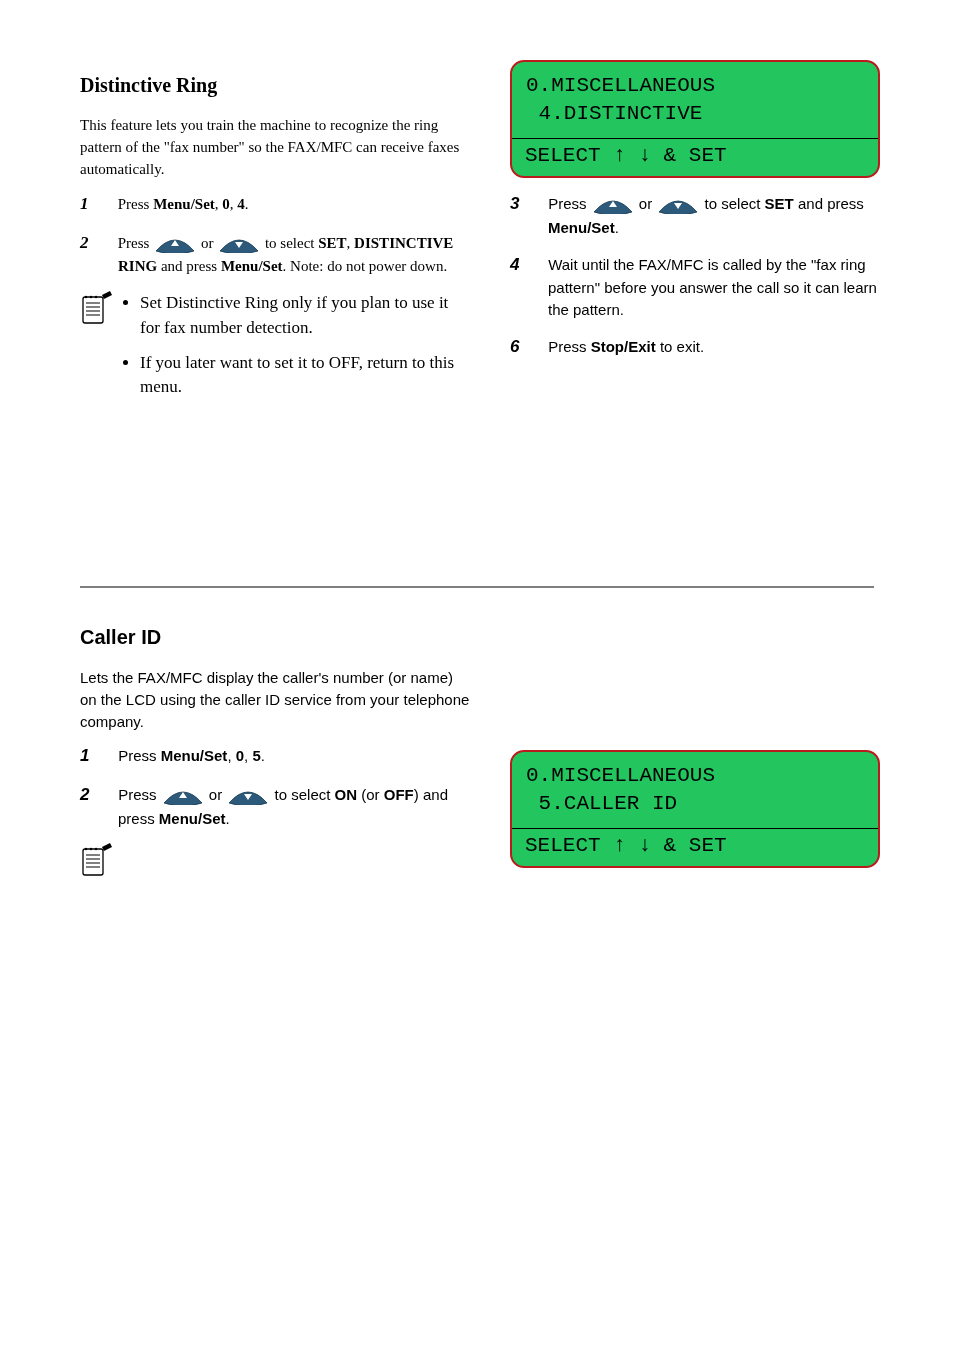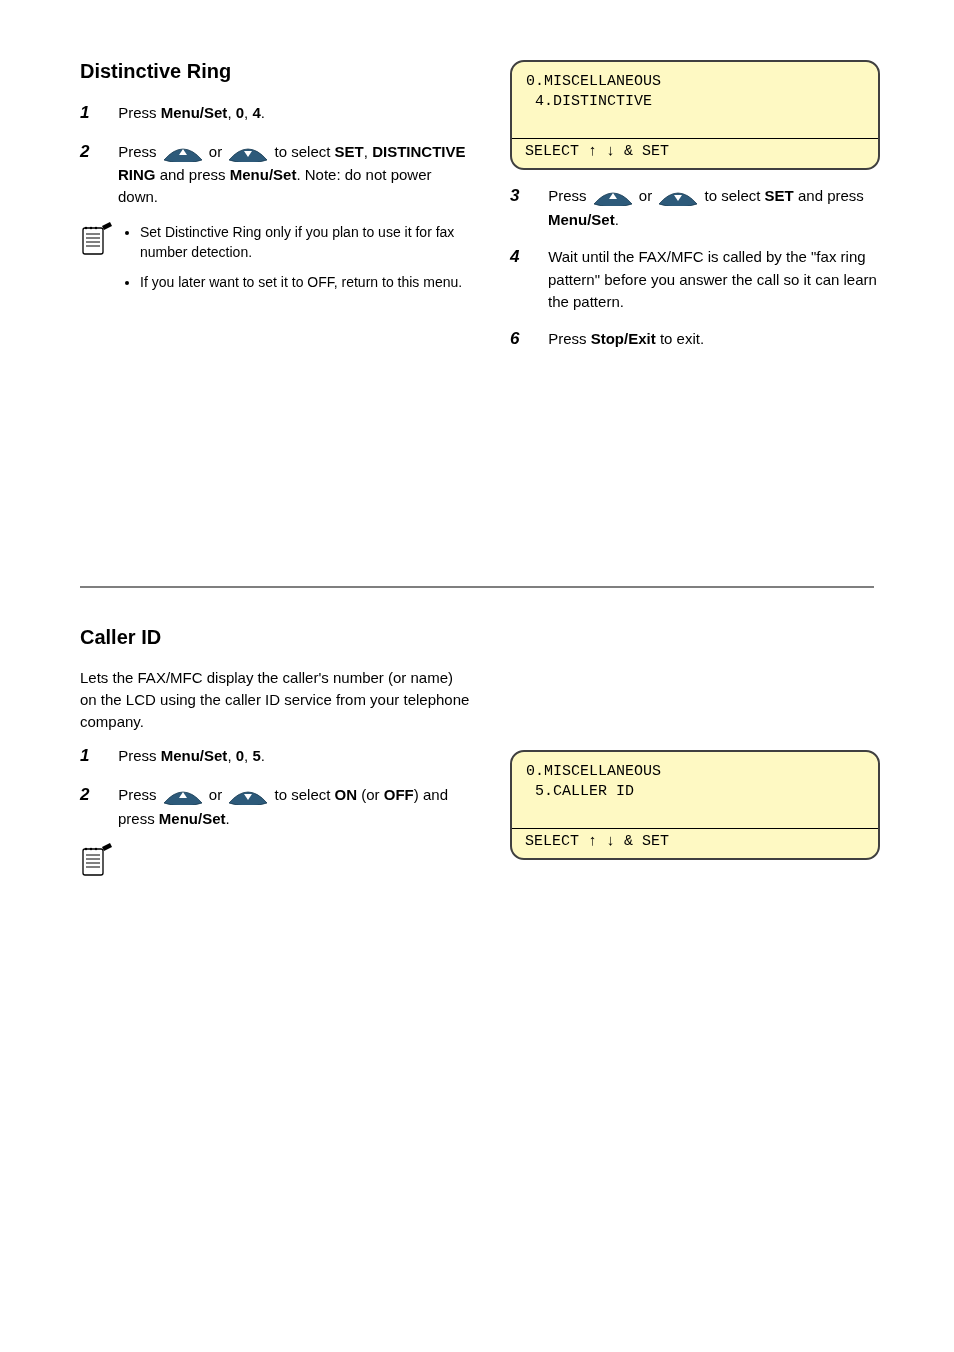--- a/index.html
+++ b/index.html
@@ -9,42 +9,42 @@
     background: #fff;
     font-family: Arial, Helvetica, sans-serif;
     font-size: 15px;
     color: #000;
     position: relative;
     padding: 50px 80px 50px 80px;
   }
   .page { position: relative; width: 100%; height: 100%; }
   .left-col { width: 390px; }
   .right-col { position: absolute; left: 430px; width: 370px; }
-  .section1-left  { position: absolute; top: 10px; }
+  .section1-left  { position: absolute; top: 24px; font-family: Liberation Serif, serif; }
   .section1-right { top: 10px; }
   .section2-left  { position: absolute; top: 576px; }
   .section2-right { top: 560px; }
 
   h2 { font-size: 20px; font-weight: bold; margin-bottom: 18px; }
   p  { line-height: 1.45; margin-bottom: 12px; }
   ol { list-style: none; }
   ol > li { padding-left: 38px; text-indent: -38px; line-height: 1.45; margin-bottom: 14px; }
   .num { display: inline-block; width: 34px; text-indent: 0; font-weight: bold; font-style: italic; font-size: 17px; }
 
   .hr { border: none; border-top: 2.5px solid #7f7f7f; margin: 0; position: absolute; top: 536px; left: 0; right: 0; }
 
   .lcd {
-    border: 2px solid #404040;
+    border: 2px solid #b91c1c;
     border-radius: 14px;
     padding: 10px 14px 4px 14px;
     font-family: "Courier New", monospace;
-    font-size: 15px;
+    font-size: 21px;
     line-height: 1.35;
     margin-bottom: 6px;
-    background: #fef9c3;
+    background: #22c55e;
   }
   .lcd .body  { min-height: 62px; }
   .lcd .prompt{
     border-top: 1.5px solid #000;
     margin: 4px -14px -4px -14px;
     padding: 3px 14px 6px 13px;
     border-bottom-left-radius: 14px;
     border-bottom-right-radius: 14px;
   }
   .arrow-btn {
@@ -53,30 +53,31 @@
     position: relative;
     width: 42px; height: 18px;
     margin: 0 1px;
   }
   .arrow-btn svg { width: 42px; height: 18px; display: block; }
   .step-arrows { white-space: nowrap; }
 
   .note-row   { display: flex; gap: 10px; align-items: flex-start; margin-top: 8px; }
   .note-icon  { flex: 0 0 32px; }
   .note-icon svg { width: 32px; height: 36px; }
-  .note-list  { font-size: 14px; line-height: 1.45; padding-left: 18px; }
+  .note-list  { font-size: 17px; line-height: 1.45; padding-left: 18px; }
   .note-list li { list-style: disc; margin-bottom: 10px; }
 </style>
 </head>
 <body>
 
 <div class="page">
 
 <div class="left-col section1-left">
   <h2>Distinctive Ring</h2>
+  <p>This feature lets you train the machine to recognize the ring pattern of the "fax number" so the FAX/MFC can receive faxes automatically.</p>
   <ol>
     <li>
       <span class="num">1</span>
       <span>Press</span>
       <b>Menu/Set</b><span>,</span>
       <b>0</b><span>,</span>
       <b>4</b><span>.</span>
     </li>
     <li>
       <span class="num">2</span>

